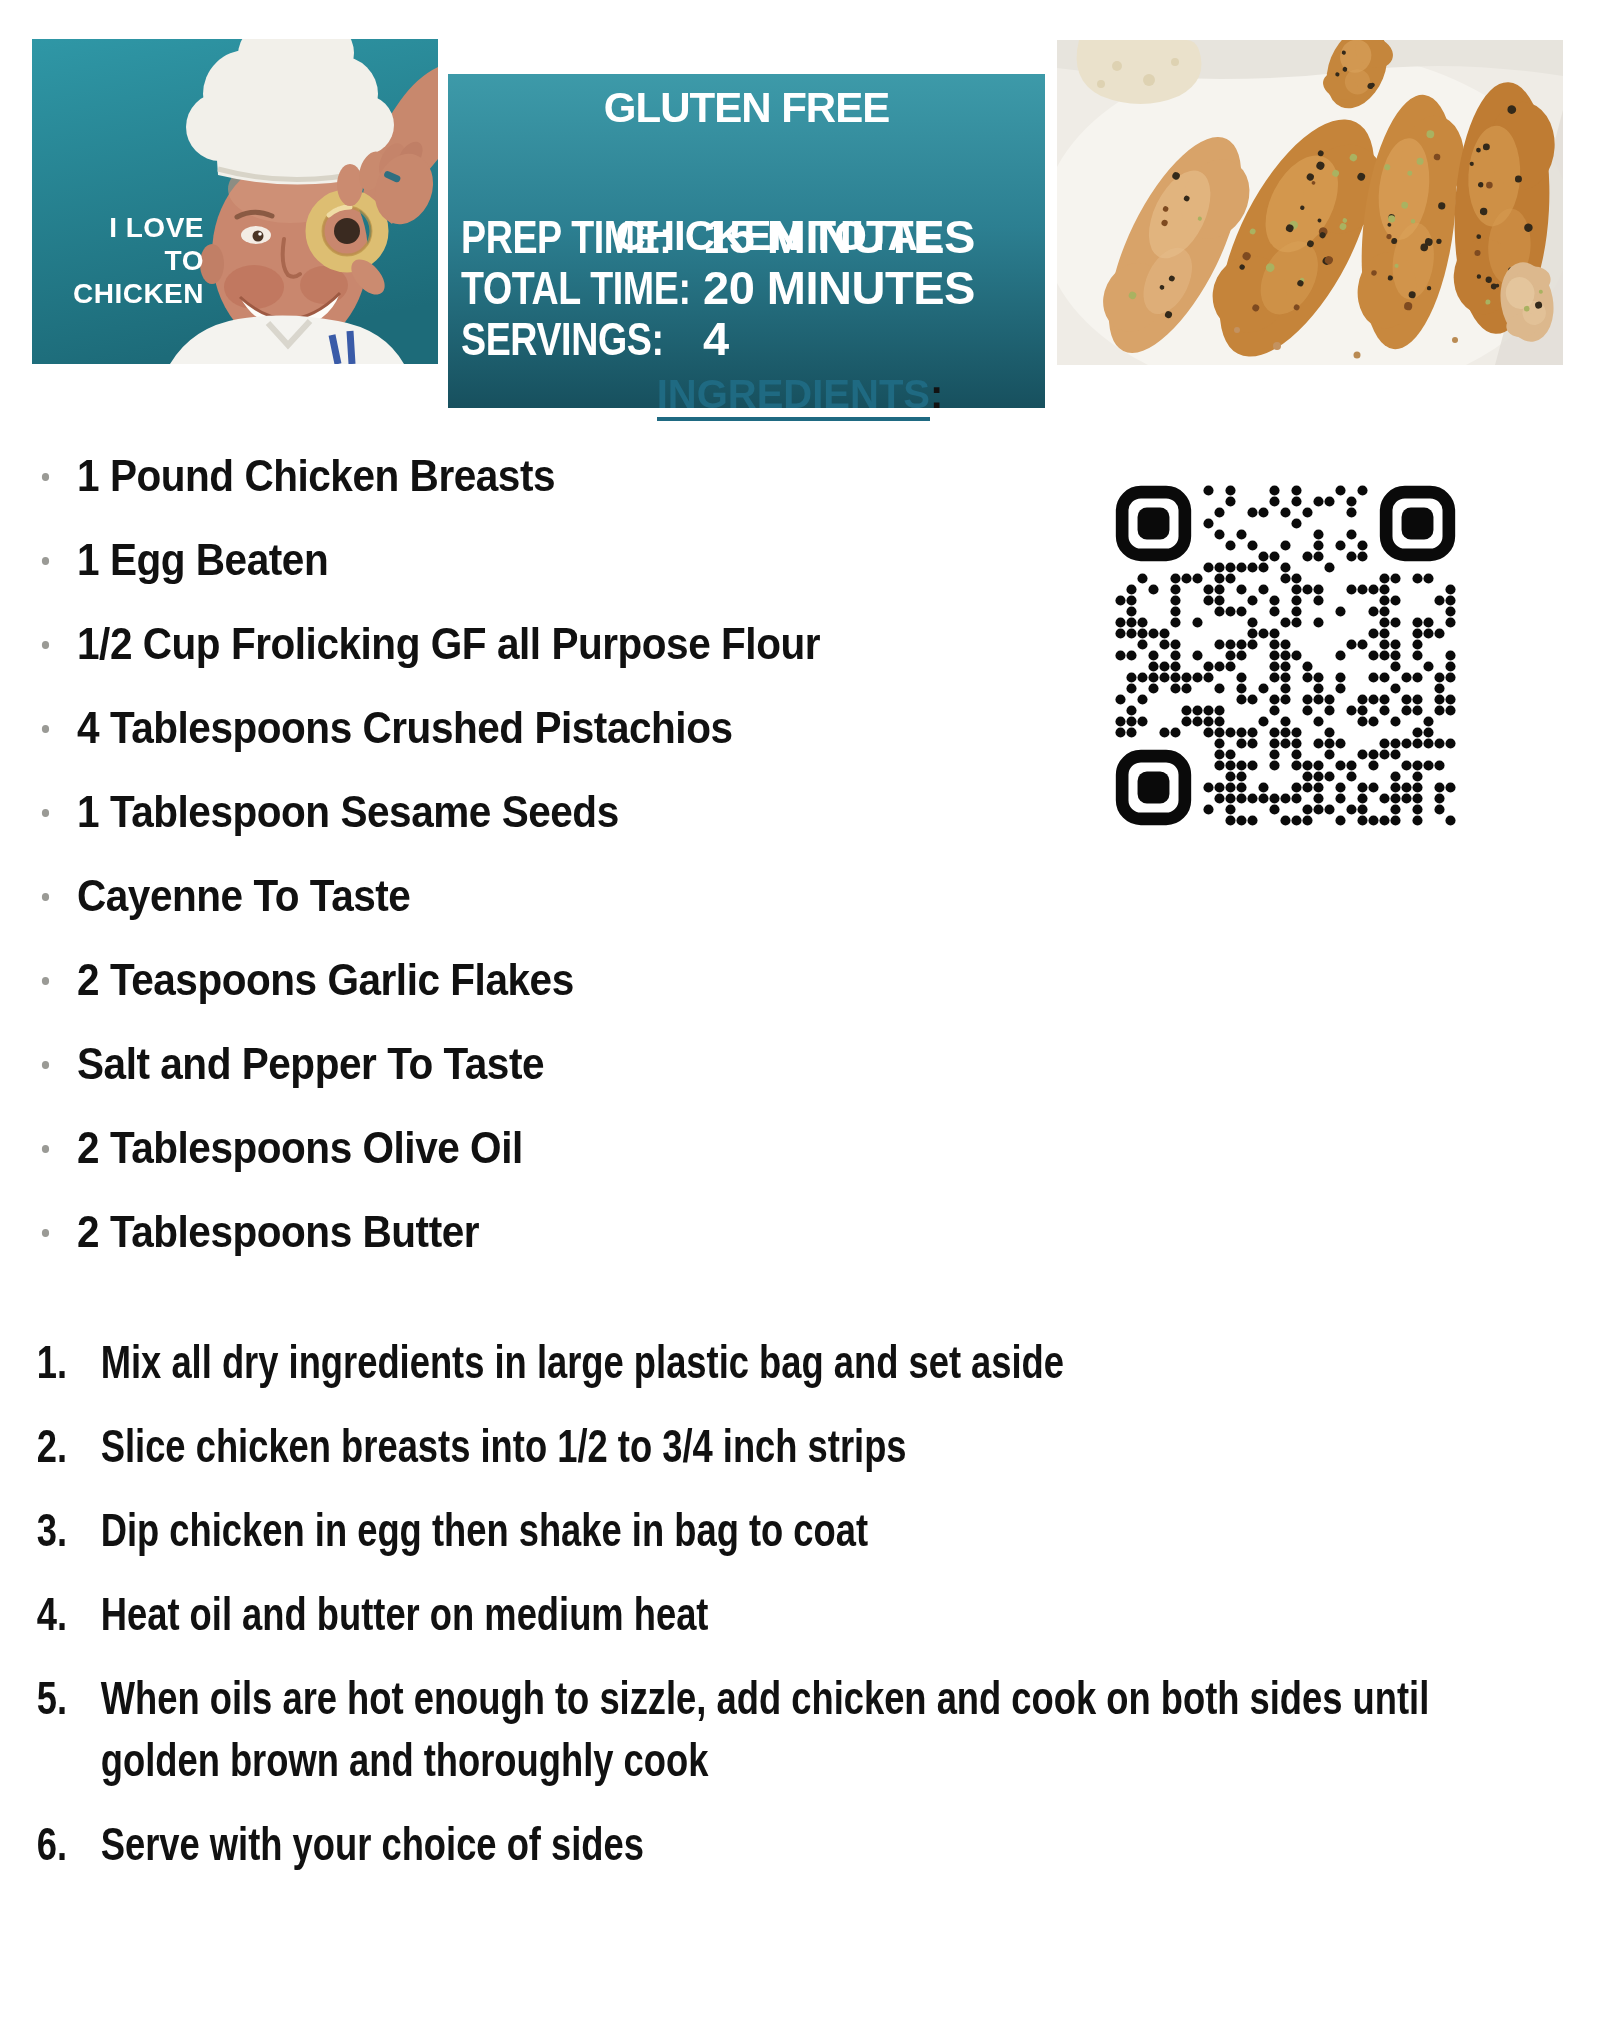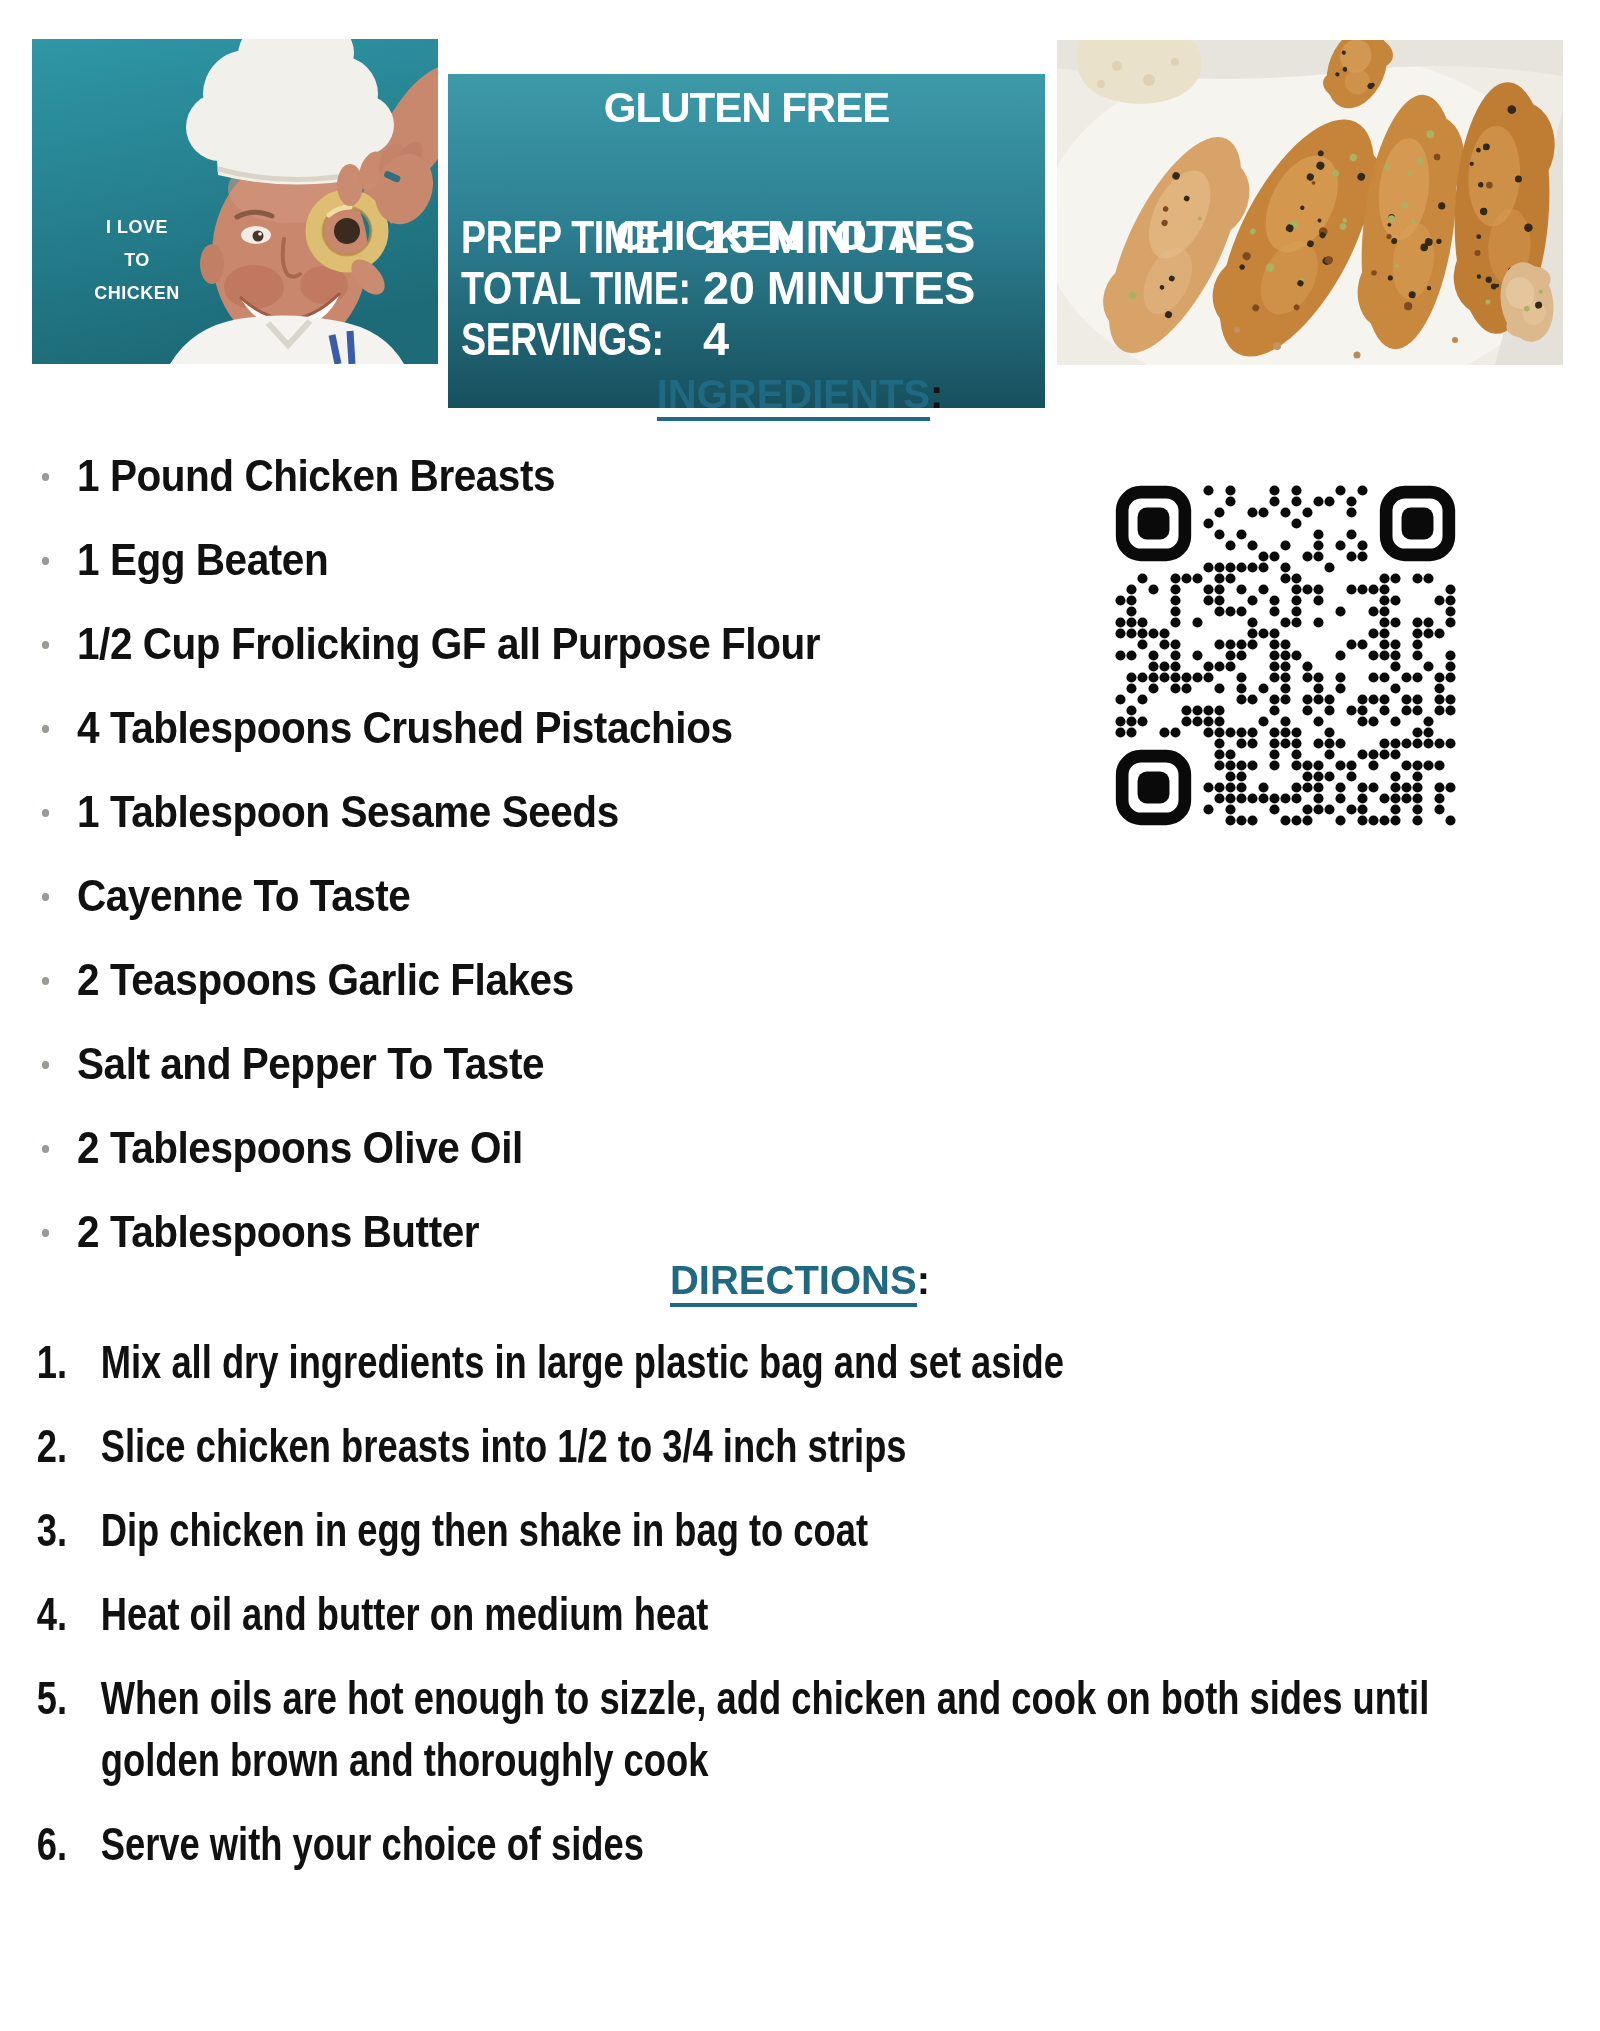--- a/index.html
+++ b/index.html
@@ -10,22 +10,22 @@
   *{margin:0;padding:0;box-sizing:border-box;}
   html,body{background:#ffffff;}
   .page{
     position:relative;width:1600px;height:2031px;background:#ffffff;overflow:hidden;
     font-family:"Liberation Sans","DejaVu Sans",sans-serif;color:var(--body);
   }
   
   .chef{position:absolute;left:32px;top:39px;width:406px;height:325px;}
   .chef svg{display:block;width:100%;height:100%;}
   .frolic{
-    position:absolute;left:38px;top:172px;width:134px;text-align:center;
-    color:#ffffff;font-weight:700;font-size:18px;line-height:33px;letter-spacing:.5px;
+    position:absolute;left:38px;top:172px;width:134px;text-align:right;
+    color:#ffffff;font-weight:700;font-size:28px;line-height:33px;letter-spacing:.5px;
   }
   .titlebox{
     position:absolute;left:448px;top:38px;width:597px;height:334px;
     background:linear-gradient(180deg,var(--grad-top) 0%,var(--grad-mid) 46%,var(--grad-bot) 100%);
     margin-top:36px;
   }
   .titlebox .title{
     position:absolute;top:2px;left:0;right:0;text-align:center;color:#fff;
     font-weight:700;font-size:42px;line-height:64px;letter-spacing:-1px;white-space:pre;
   }
@@ -699,23 +699,20 @@
         <circle cx="225.5" cy="335.5" r="5.0600000000000005" fill="#0a0a0a"></circle>
         <circle cx="247.5" cy="335.5" r="5.0600000000000005" fill="#0a0a0a"></circle>
         <circle cx="258.5" cy="335.5" r="5.0600000000000005" fill="#0a0a0a"></circle>
         <circle cx="269.5" cy="335.5" r="5.0600000000000005" fill="#0a0a0a"></circle>
         <circle cx="280.5" cy="335.5" r="5.0600000000000005" fill="#0a0a0a"></circle>
         <circle cx="302.5" cy="335.5" r="5.0600000000000005" fill="#0a0a0a"></circle>
         <circle cx="335.5" cy="335.5" r="5.0600000000000005" fill="#0a0a0a"></circle>
       </svg>
   </div>
 
-  <div class="sec-heading" id="dir-heading">
-    <span class="u">DIRECTIONS</span><span class="colon">:</span>
-  </div>
 
   <ol class="directions">
       <li class="dir">
       <span class="num">1.</span>
       <span class="dir-text">Mix all dry ingredients in large plastic bag and set aside</span>
     </li>
       <li class="dir">
       <span class="num">2.</span>
       <span class="dir-text">Slice chicken breasts into 1/2 to 3/4 inch strips</span>
     </li>

